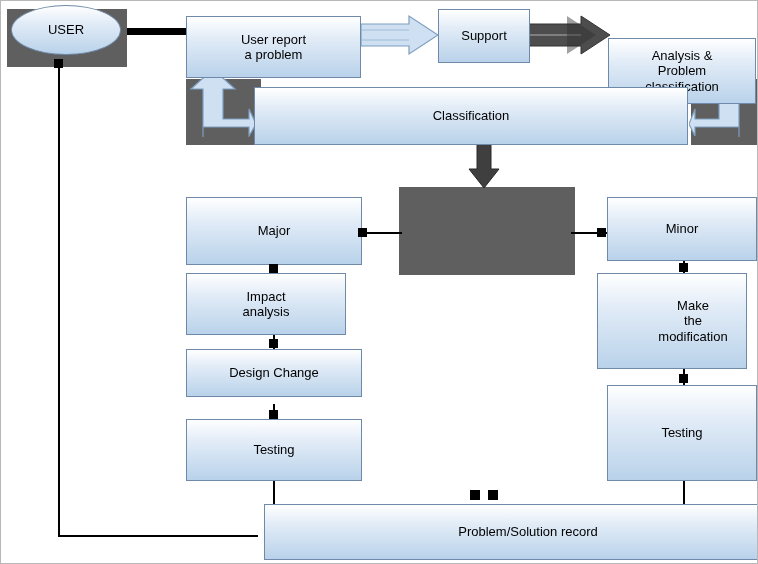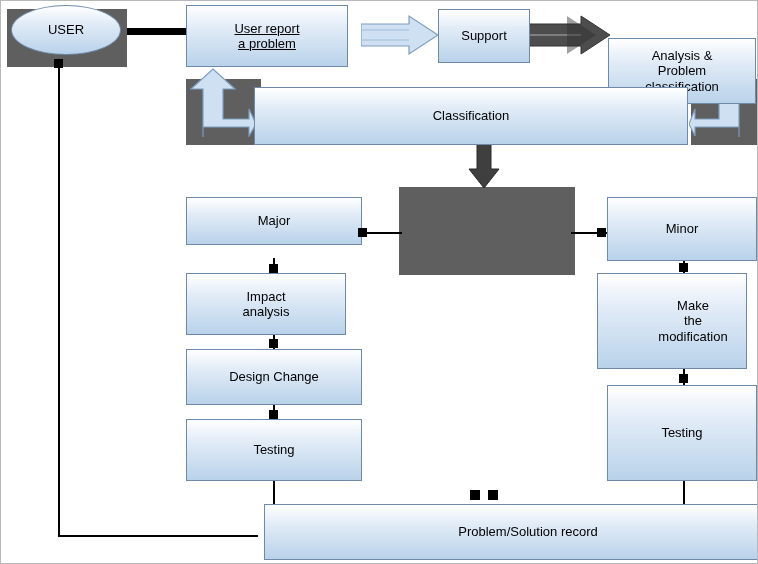--- a/index.html
+++ b/index.html
@@ -143,60 +143,60 @@
   <div class="sq" style="left:469px; top:489px; width:10px; height:10px;"></div>
 
   <div class="line" style="left:682px; top:480px; width:2px; height:25px;"></div>
   <div class="line" style="left:490px; top:503px; width:194px; height:2px;"></div>
   <div class="sq" style="left:487px; top:489px; width:10px; height:10px;"></div>
 
   <div class="node ellipse" style="left:10px; top:4px; width:110px; height:50px;">
     <span>USER</span>
   </div>
 
-  <div class="node" style="left:185px; top:4px; width:162px; height:62px; white-space:pre-line;text-decoration:underline;">
+  <div class="node" style="left:185px; top:15px; width:175px; height:62px; white-space:pre-line;">
     <span>User report
 a problem</span>
   </div>
 
   <div class="node" style="left:437px; top:8px; width:92px; height:54px;">
     <span>Support</span>
   </div>
 
   <div class="node" style="left:607px; top:2px; width:148px; height:66px; white-space:pre-line;margin-top:35px;">
     <span>Analysis &amp;
 Problem
 classification</span>
   </div>
 
   <div class="node" style="left:253px; top:86px; width:434px; height:58px;">
     <span>Classification</span>
   </div>
 
 
-  <div class="node" style="left:185px; top:196px; width:176px; height:48px;">
+  <div class="node" style="left:185px; top:196px; width:176px; height:68px;">
     <span>Major</span>
   </div>
 
   <div class="node" style="left:606px; top:196px; width:150px; height:64px;">
     <span>Minor</span>
   </div>
 
   <div class="node" style="left:185px; top:272px; width:160px; height:62px; white-space:pre-line;">
     <span>Impact
 analysis</span>
   </div>
 
   <div class="node" style="left:596px; top:272px; width:150px; height:96px; white-space:pre-line;padding-left:42px;">
     <span>Make
 the
 modification</span>
   </div>
 
-  <div class="node" style="left:185px; top:348px; width:176px; height:56px;">
+  <div class="node" style="left:185px; top:348px; width:176px; height:48px;">
     <span>Design Change</span>
   </div>
 
   <div class="node" style="left:185px; top:418px; width:176px; height:62px;">
     <span>Testing</span>
   </div>
 
   <div class="node" style="left:606px; top:384px; width:150px; height:96px;">
     <span>Testing</span>
   </div>

